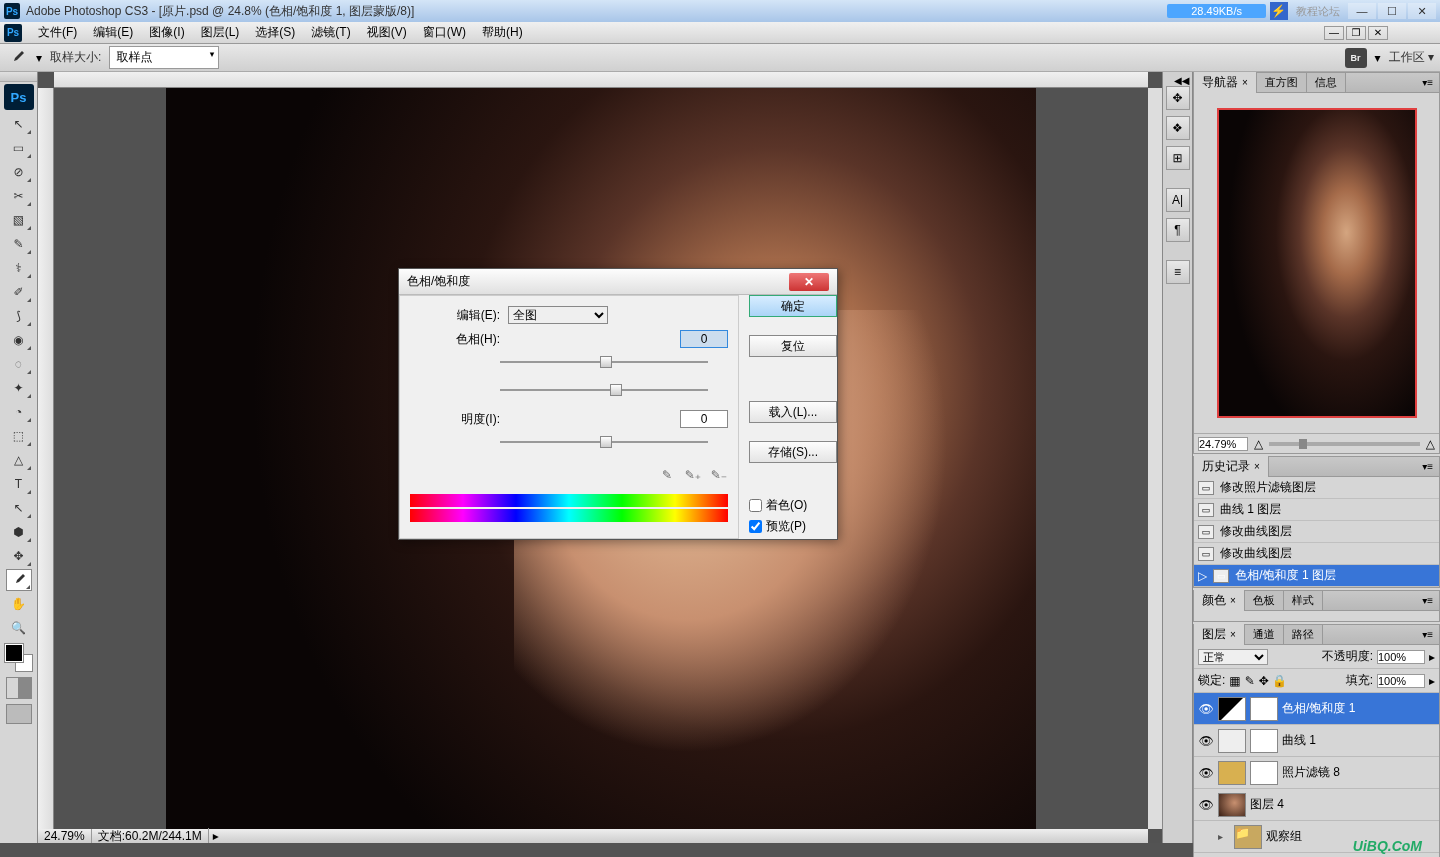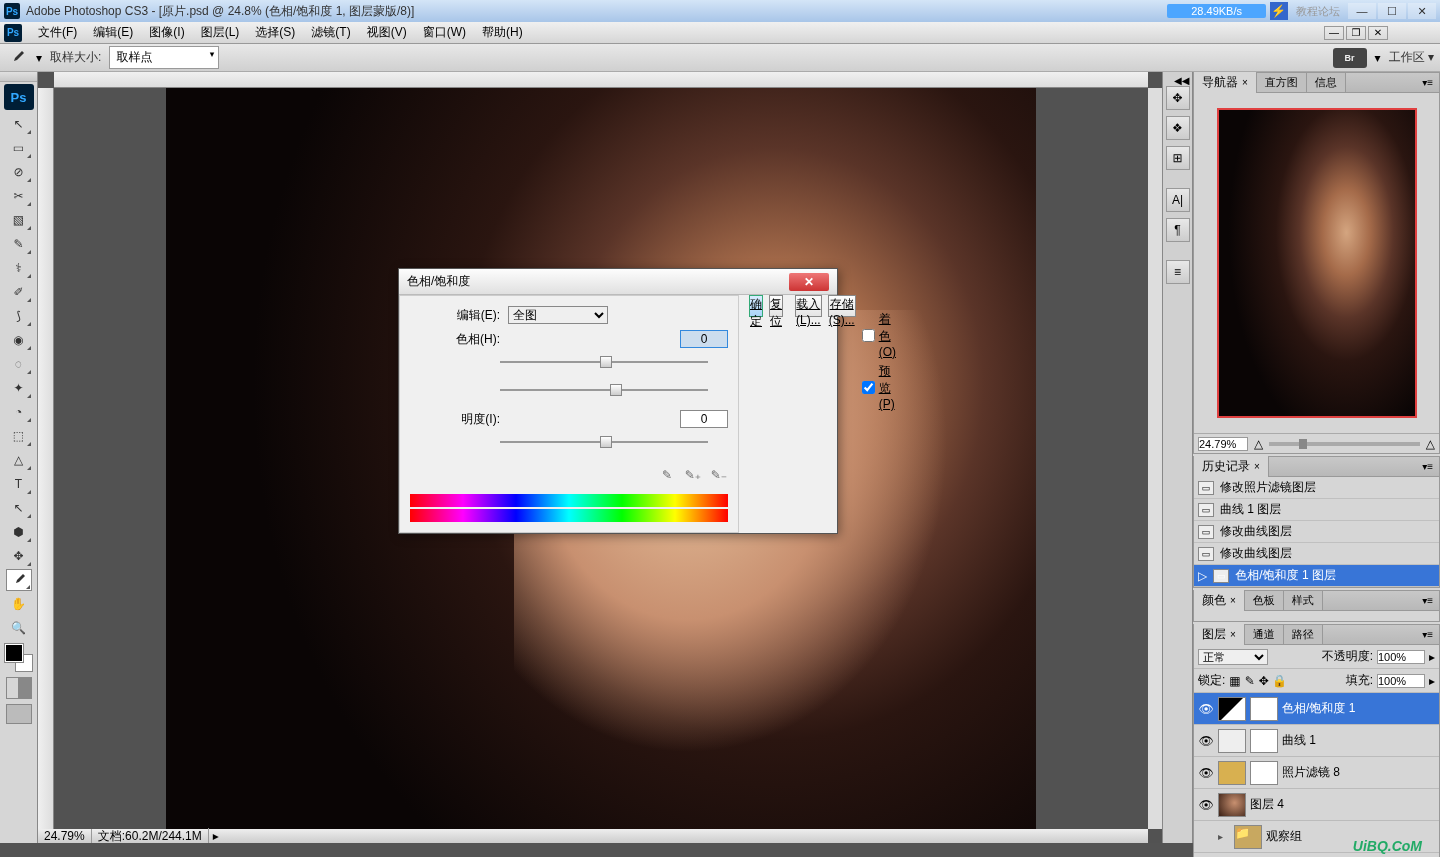--- a/index.html
+++ b/index.html
@@ -22,21 +22,21 @@
 .menubar .docbtns { margin-left: auto; display: flex; gap: 2px; margin-right: 48px; }
 .menubar .docbtns div { width: 20px; height: 14px; border: 1px solid #999; font-size: 10px; display: flex; align-items: center; justify-content: center; }
 
 
 .optionsbar { height: 28px; background: linear-gradient(#e8e8e8, #d0d0d0); display: flex; align-items: center; padding: 0 6px; border-bottom: 1px solid #aaa; gap: 8px; }
 .optionsbar .toolicon { width: 22px; height: 22px; display: flex; align-items: center; justify-content: center; }
 .optionsbar .label { color: #333; }
 .optionsbar .dropdown { border: 1px solid #999; background: #fff; padding: 2px 20px 2px 6px; position: relative; min-width: 110px; }
 .optionsbar .dropdown::after { content: "▾"; position: absolute; right: 4px; font-size: 9px; }
 .optionsbar .spacer { flex: 1; }
-.optionsbar .br-icon { width: 34px; height: 20px; background: #444; border-radius: 3px; display: flex; align-items: center; justify-content: center; color: #eee; font-size: 9px; font-weight: bold; }
+.optionsbar .br-icon { width: 22px; height: 20px; background: #444; border-radius: 3px; display: flex; align-items: center; justify-content: center; color: #eee; font-size: 9px; font-weight: bold; }
 
 
 .main { display: flex; height: 771px; }
 .toolbox { width: 38px; background: #d6d6d6; border-right: 1px solid #888; display: flex; flex-direction: column; }
 .toolbox .grabber { height: 10px; background: linear-gradient(#e0e0e0,#c8c8c8); border-bottom: 1px solid #aaa; }
 .toolbox .ps-big { width: 30px; height: 26px; margin: 2px auto; background: #001e36; color: #31a8ff; display: flex; align-items: center; justify-content: center; font-weight: bold; font-size: 13px; border-radius: 3px; }
 .toolbox .tool { width: 26px; height: 22px; margin: 1px auto; display: flex; align-items: center; justify-content: center; font-size: 14px; color: #333; position: relative; }
 .toolbox .tool.active { background: #fff; border: 1px solid #888; }
 .toolbox .tool .tri { position: absolute; right: 1px; bottom: 1px; width: 0; height: 0; border-right: 4px solid #555; border-top: 4px solid transparent; }
 .toolbox .swatch { width: 28px; height: 28px; margin: 4px auto; position: relative; }
@@ -114,21 +114,21 @@
 .dialog .field input[type=text] { width: 48px; border: 1px solid #888; padding: 1px 3px; text-align: center; }
 .dialog .field input.selected { background: #cde; border: 1px solid #38d; }
 .dialog .field select { width: 100px; border: 1px solid #888; }
 .dialog .slider-row { height: 16px; position: relative; margin: 0 20px 12px 90px; }
 .dialog .slider-row .track { position: absolute; top: 7px; left: 0; right: 0; height: 2px; background: #999; }
 .dialog .slider-row .thumb { position: absolute; top: 2px; width: 12px; height: 12px; background: linear-gradient(#fff,#ccc); border: 1px solid #888; }
 .dialog .eyedrops { display: flex; gap: 8px; justify-content: flex-end; padding: 4px 0; }
 .dialog .eyedrop { width: 18px; height: 18px; display: flex; align-items: center; justify-content: center; color: #666; }
 .dialog .spectrum { height: 28px; margin-top: 6px; display: flex; flex-direction: column; gap: 2px; }
 .dialog .spectrum div { flex: 1; background: linear-gradient(90deg, #f00, #f0f, #00f, #0ff, #0f0, #ff0, #f00); }
-.dialog .buttons { width: 88px; display: flex; flex-direction: row; gap: 6px; text-decoration: underline; }
+.dialog .buttons { width: 88px; display: flex; flex-direction: column; gap: 18px; }
 .dialog .buttons button { height: 22px; border: 1px solid #888; background: linear-gradient(#fdfdfd,#e4e4e4); }
 .dialog .buttons button.primary { border: 1px solid #3a7; background: linear-gradient(#d8edff,#aad4f7); }
 .dialog .checks { margin-top: 16px; font-size: 12px; }
 .dialog .checks label { display: flex; align-items: center; gap: 4px; margin-bottom: 4px; }
 
 .watermark-br { position: absolute; right: 18px; bottom: 3px; color: #2a6; font-weight: bold; font-size: 14px; font-style: italic; }
 </style>
 </head>
 <body>
 

